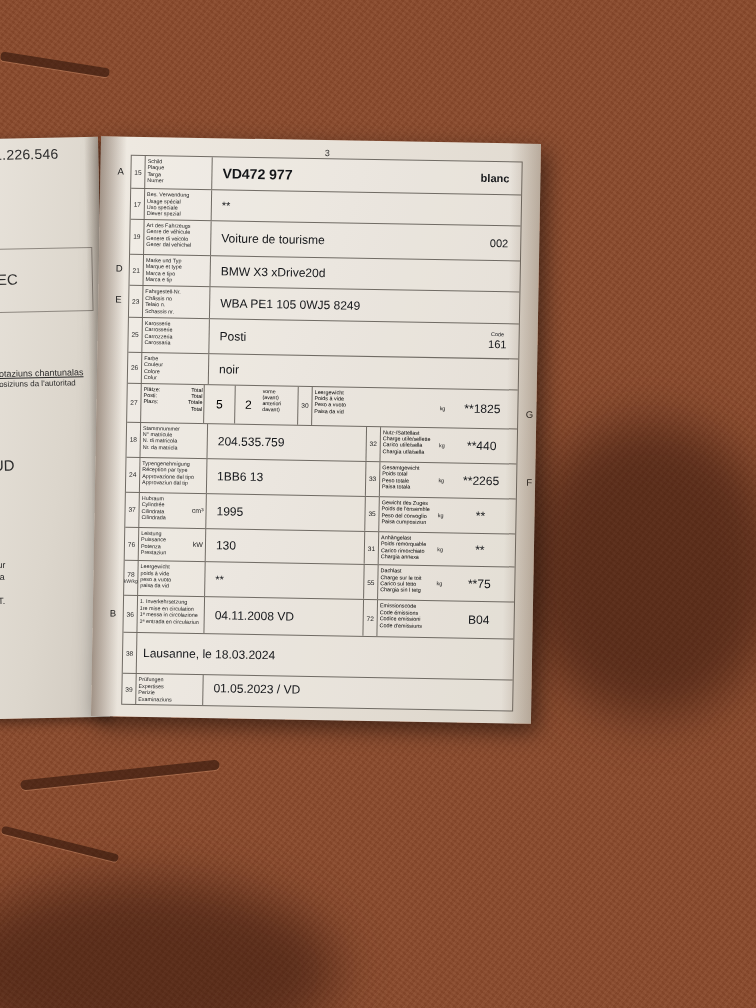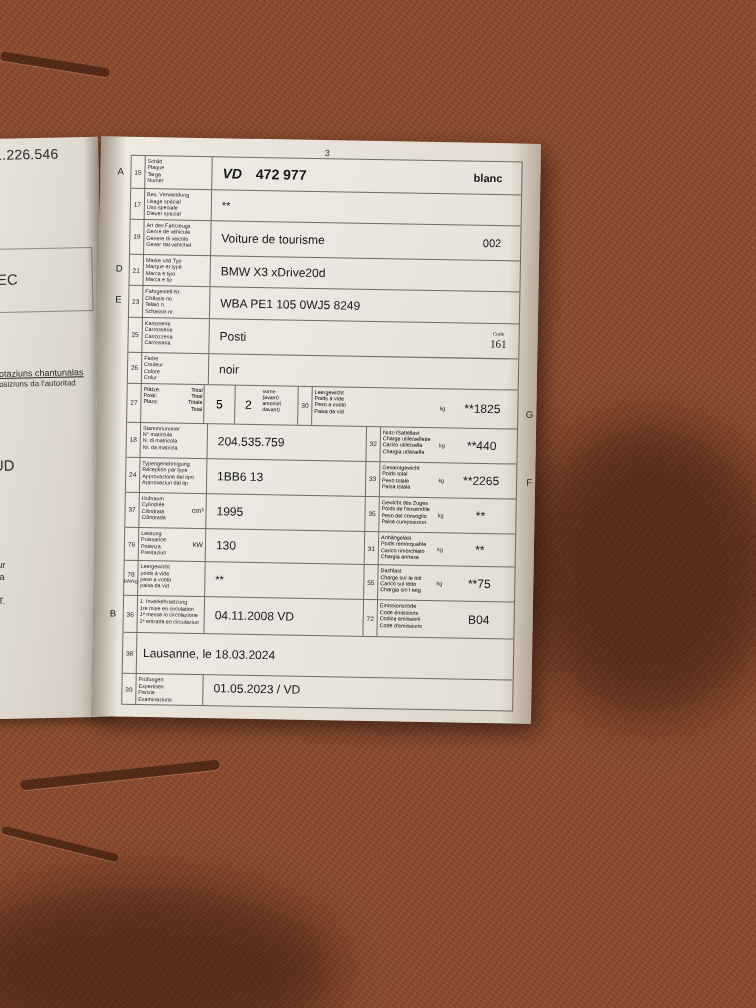--- a/index.html
+++ b/index.html
@@ -90,24 +90,24 @@
   }
   .val{flex:1;font-size:12px;display:flex;align-items:center;padding-left:10px;color:#15171a;}
   .val.small{font-size:11px;}
   .numbox{
     width:13px;flex:0 0 13px;border-left:1px solid #6f6a63;border-right:1px solid #6f6a63;
     font-size:6.5px;display:flex;align-items:center;justify-content:center;color:#222;
   }
   .rightval{
     width:70px;flex:0 0 70px;font-size:12px;display:flex;align-items:center;justify-content:center;color:#15171a;
   }
-  .codebox{position:absolute;right:12px;top:50%;transform:translateY(-50%);text-align:center;font-family:Liberation Serif, serif;}
+  .codebox{position:absolute;right:12px;top:50%;transform:translateY(-50%);text-align:center;}
   .codebox .c1{font-size:5.4px;line-height:6px;}
   .codebox .c2{font-size:11px;}
-  .blanc{position:absolute;right:19px;top:50%;transform:translateY(-50%);font-size:11px;margin-left:40px;}
+  .blanc{position:absolute;right:12px;top:50%;transform:translateY(-50%);font-size:11px;margin-left:40px;}
   .kg{font-size:5.4px;align-self:center;padding:0 2px;color:#222;}
   .lblwrap{display:flex;flex:0 0 62px;border-right:1px solid #6f6a63;}
   .lbl-t{flex:1;font-size:5.4px;line-height:6.4px;padding:2px;}
   .lbl-r{width:20px;font-size:5.4px;line-height:6.4px;padding:2px 1px;text-align:right;}
   .val-places{width:30px;flex:0 0 30px;font-size:12px;display:flex;align-items:center;justify-content:center;border-right:1px solid #6f6a63;}
   .val-front{width:26px;flex:0 0 26px;font-size:12px;display:flex;align-items:center;justify-content:center;}
   .front-lbl{width:34px;flex:0 0 34px;font-size:5.2px;line-height:6px;padding:2px 1px;border-right:1px solid #6f6a63;}
   .bigblock{flex:1;display:flex;}
   .blocklbl{flex:1;font-size:5.4px;line-height:6.4px;padding:2px;}
   .sec-letter{position:absolute;font-size:9.5px;color:#1a1a1a;}
@@ -146,21 +146,21 @@
     <div class="row" style="height:34px">
       <div class="sec-letter" style="left:-14px;top:10px;">A</div>
       <div class="idx">15</div>
       <div class="lbl">
         <div>Schild</div>
         <div>Plaque</div>
         <div>Targa</div>
         <div>Numer</div>
       </div>
       <div class="val" style="position:relative;font-size:14px;font-weight:bold;">
-        <span style="margin-right:14px;font-style:italic;">VD</span>
+        <span style="margin-right:0;">VD</span>
         <span>472 977</span>
         <span class="blanc">blanc</span>
       </div>
     </div>
 
     <div class="row" style="height:30px">
       <div class="idx">17</div>
       <div class="lbl">
         <div>Bes. Verwendung</div>
         <div>Usage spécial</div>

